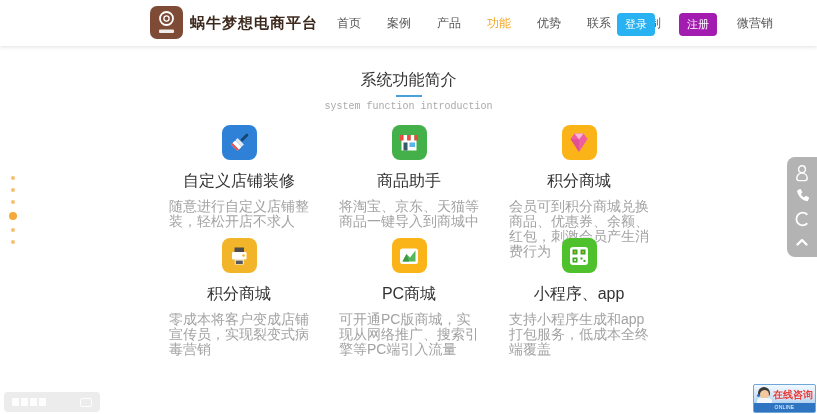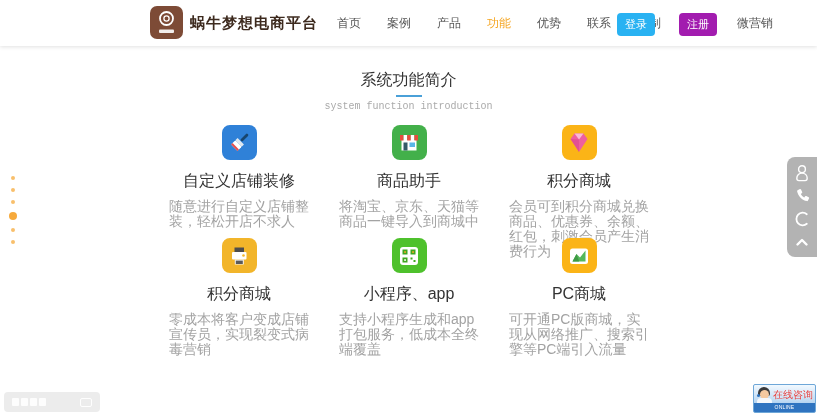--- a/index.html
+++ b/index.html
@@ -61,21 +61,21 @@
   }
   .toast .glyphs { display:flex; gap:2px; }
   .toast .glyph { width:7px; height:8px; background:rgba(255,255,255,.9); border-radius:1px; }
   .toast .mini-icon { margin-left:auto; width:12px; height:9px; border:1.5px solid rgba(255,255,255,.95); border-radius:2px; }
   
   .consult {
     position:absolute; left:753px; top:384px; width:63px; height:29px;
     border:1px solid #6ea7d8; border-radius:2px; overflow:hidden; cursor:pointer;
     background:linear-gradient(180deg,#f2f9ff 0%,#bcd9f3 60%,#8cb8e2 100%); z-index:6;
   }
-  .consult .label { position:absolute; left:19px; top:3px; font-size:10px; font-weight:normal;
+  .consult .label { position:absolute; left:19px; top:3px; font-size:10px; font-weight:bold;
                     color:#e23c3c; text-shadow:0 0 2px #fff; white-space:nowrap;text-align:right; }
   .consult .strip { position:absolute; left:0; bottom:0; width:100%; height:9px; background:#2f74c0;
                     color:#fff; font-size:5px; text-align:center; line-height:9px; letter-spacing:.2px; }
   .agent { position:absolute; left:2px; top:2px; width:17px; height:18px; }
   .agent .hair { position:absolute; left:2px; top:0; width:12px; height:9px; background:#3a3a3a; border-radius:6px 6px 2px 2px; }
   .agent .face { position:absolute; left:3.5px; top:3px; width:9px; height:9px; background:#f4c9a0; border-radius:50%; }
   .agent .body { position:absolute; left:1px; top:11px; width:15px; height:7px; background:#f4f8fc; border-radius:4px 4px 0 0; }
   .agent .mic  { position:absolute; left:1px; top:7px; width:3px; height:3px; background:#2f74c0; border-radius:50%; }
 </style>
 </head>
@@ -171,49 +171,49 @@
         <rect x="12.8" y="20.5" width="9" height="5" fill="#f3f3f3"></rect>
         <rect x="13.8" y="21.6" width="7" height="3.4" fill="#5a5a5a"></rect>
         <circle cx="21.5" cy="16.5" r="1.3" fill="#f2b52a"></circle>
       </svg>
     </div>
     <h3>积分商城</h3>
     <p>零成本将客户变成店铺宣传员，实现裂变式病毒营销</p>
   </div>
 
   <div class="card">
+    <div class="tile" style="background:#fbb417">
+      <svg width="34" height="34" viewBox="0 0 34 34">
+        <rect x="8" y="9.5" width="18" height="15.5" rx="2.5" fill="#fff"></rect>
+        <polygon points="10.5,22.5 14.5,15 18,18.5 23.5,11.5 23.5,22.5" fill="#55b85a"></polygon>
+        <polygon points="10.5,22.5 14.5,15 17.2,22.5" fill="#3f9a45"></polygon>
+      </svg>
+    </div>
+    <h3>PC商城</h3>
+    <p>可开通PC版商城，实现从网络推广、搜索引擎等PC端引入流量</p>
+  </div>
+
+  <div class="card">
     <div class="tile" style="background:#4ec12c">
       <svg width="34" height="34" viewBox="0 0 34 34">
         <rect x="8" y="8" width="18" height="18" rx="3" fill="#fff"></rect>
         <rect x="10.5" y="10.5" width="5" height="5" fill="#3fa71f"></rect>
         <rect x="12.2" y="12.2" width="1.7" height="1.7" fill="#f5a623"></rect>
         <rect x="18.5" y="10.5" width="5" height="5" fill="#3fa71f"></rect>
         <rect x="20.2" y="12.2" width="1.7" height="1.7" fill="#f5a623"></rect>
         <rect x="10.5" y="18.5" width="5" height="5" fill="#3fa71f"></rect>
         <rect x="12.2" y="20.2" width="1.7" height="1.7" fill="#fff"></rect>
         <rect x="18.5" y="18.5" width="2" height="2" fill="#3fa71f"></rect>
         <rect x="21.5" y="21" width="2" height="2" fill="#3fa71f"></rect>
       </svg>
     </div>
     <h3>小程序、app</h3>
     <p>支持小程序生成和app打包服务，低成本全终端覆盖</p>
   </div>
 
-  <div class="card">
-    <div class="tile" style="background:#fbb417">
-      <svg width="34" height="34" viewBox="0 0 34 34">
-        <rect x="8" y="9.5" width="18" height="15.5" rx="2.5" fill="#fff"></rect>
-        <polygon points="10.5,22.5 14.5,15 18,18.5 23.5,11.5 23.5,22.5" fill="#55b85a"></polygon>
-        <polygon points="10.5,22.5 14.5,15 17.2,22.5" fill="#3f9a45"></polygon>
-      </svg>
-    </div>
-    <h3>PC商城</h3>
-    <p>可开通PC版商城，实现从网络推广、搜索引擎等PC端引入流量</p>
-  </div>
-
 </div>
 
 <div class="toolbar">
   <div class="tool-btn">
     <svg width="22" height="22" viewBox="0 0 22 22" fill="none" stroke="#fff" stroke-width="1.4">
       <circle cx="11" cy="7.2" r="3.4"></circle>
       <path d="M5.8 16.3c0-3.3 2.4-5.2 5.2-5.2s5.2 1.9 5.2 5.2c0 1.4-.9 2.3-2.1 2.3H7.9c-1.2 0-2.1-.9-2.1-2.3z"></path>
     </svg>
   </div>
   <div class="tool-btn">

